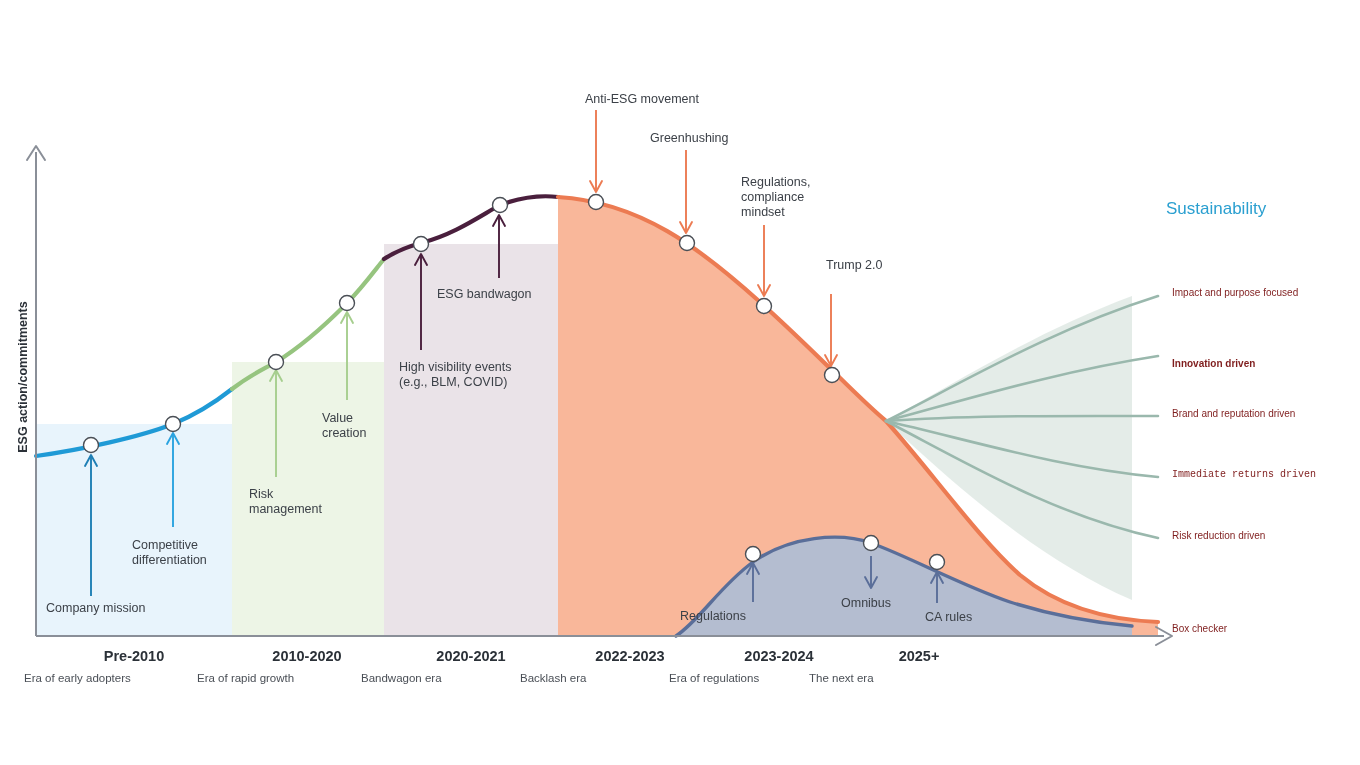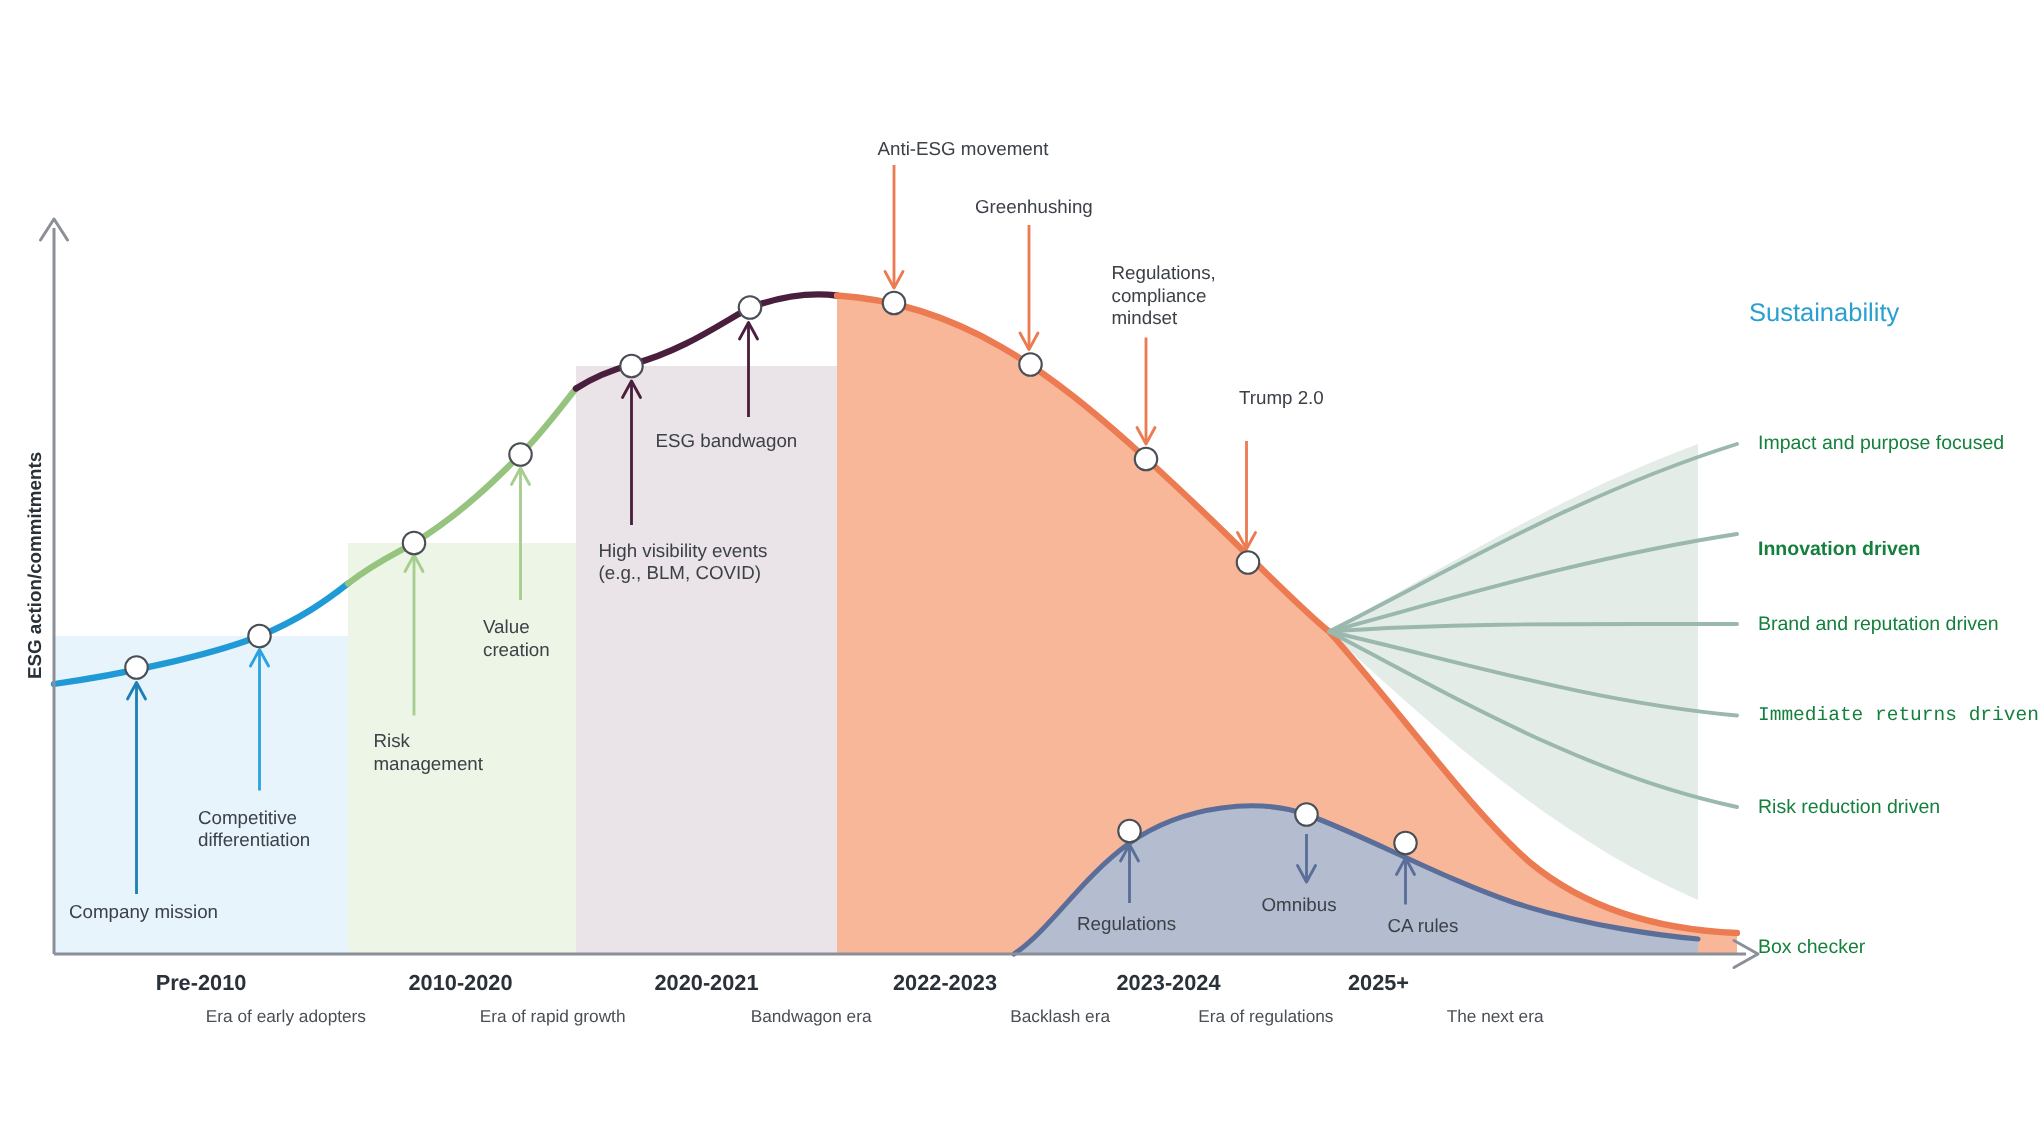--- a/index.html
+++ b/index.html
@@ -2,22 +2,22 @@
 <html><head>
 <meta charset="utf-8">
 <style>
   html,body{margin:0;padding:0;background:#ffffff;}
   body{width:1360px;height:765px;position:relative;overflow:hidden;
        font-family:"Liberation Sans","DejaVu Sans",sans-serif;color:#3b3f45;}
   #stage{position:absolute;left:0;top:0;width:1360px;height:765px;}
   svg#chart{position:absolute;left:0;top:0;width:1360px;height:765px;}
   .lbl{position:absolute;font-size:12.5px;line-height:15px;color:#3c4148;white-space:pre;}
   .era-name{position:absolute;text-align:center;font-size:14.5px;font-weight:bold;color:#2b3138;}
-  .era-sub{position:absolute;text-align:right;font-size:11.5px;color:#4a4f56;}
-  .arch-lbl{position:absolute;font-size:13px;color:#15803d;white-space:nowrap;}
+  .era-sub{position:absolute;text-align:left;font-size:11.5px;color:#4a4f56;}
+  .arch-lbl{position:absolute;font-size:10px;color:#7f1d1d;white-space:nowrap;}
   #arch-title{position:absolute;left:1166px;top:194px;width:190px;font-size:17px;
               line-height:29px;color:#2a9fd0;font-weight:400;}
   #ylabel{position:absolute;left:-92px;top:370px;width:230px;text-align:center;
           font-size:12.5px;font-weight:bold;color:#2b3138;
           transform:rotate(-90deg);transform-origin:50% 50%;}
 </style>
 </head>
 <body>
 
 <div id="stage">
@@ -168,21 +168,21 @@
 creation</div>
       <div class="lbl" style="left: 399px; top: 360px;">High visibility events
 (e.g., BLM, COVID)</div>
       <div class="lbl" style="left: 437px; top: 287px;">ESG bandwagon</div>
       <div class="lbl" style="left: 585px; top: 92px;">Anti-ESG movement</div>
       <div class="lbl" style="left: 650px; top: 131px;">Greenhushing</div>
       <div class="lbl" style="left: 741px; top: 175px;">Regulations,
 compliance
 mindset</div>
       <div class="lbl" style="left: 802px; top: 258px; margin-left: 24px;">Trump 2.0</div>
-      <div class="lbl" style="left: 718px; top: 609px;">Regulations</div>
+      <div class="lbl" style="left: 680px; top: 609px;">Regulations</div>
       <div class="lbl" style="left: 841px; top: 596px;">Omnibus</div>
       <div class="lbl" style="left: 925px; top: 610px;">CA rules</div>
     </div>
 
   <div id="era-labels">
       <div class="era-name" style="left: 24px; top: 648px; width: 220px;">Pre-2010</div>
       <div class="era-sub" style="left: 24px; top: 672px; width: 220px;">Era of early adopters</div>
       <div class="era-name" style="left: 197px; top: 648px; width: 220px;">2010-2020</div>
       <div class="era-sub" style="left: 197px; top: 672px; width: 220px;">Era of rapid growth</div>
       <div class="era-name" style="left: 361px; top: 648px; width: 220px;">2020-2021</div>

